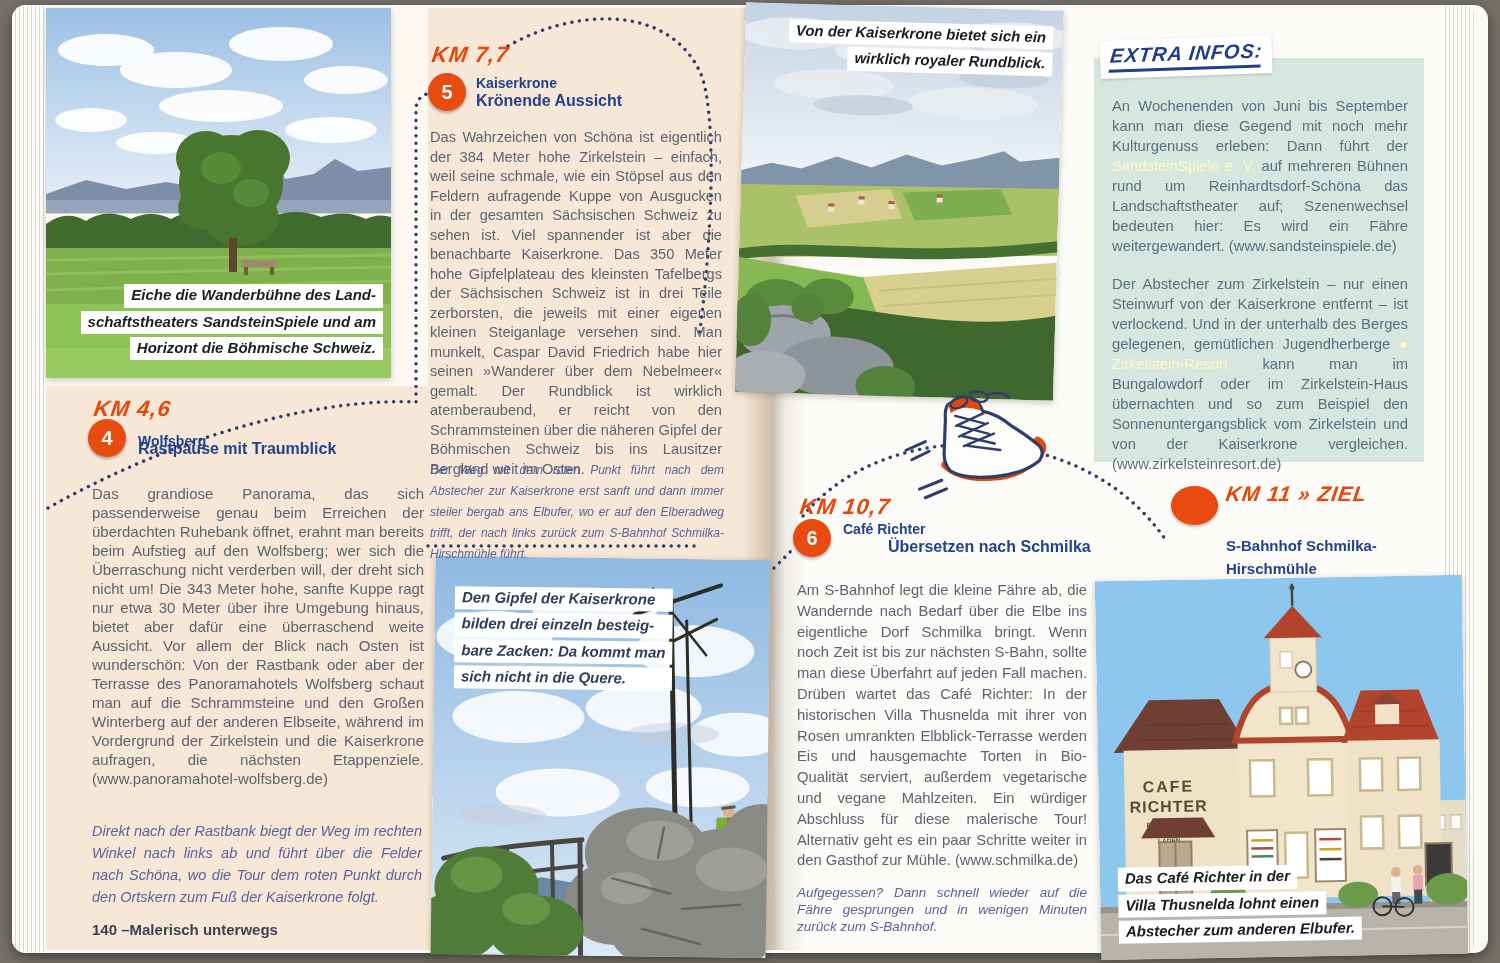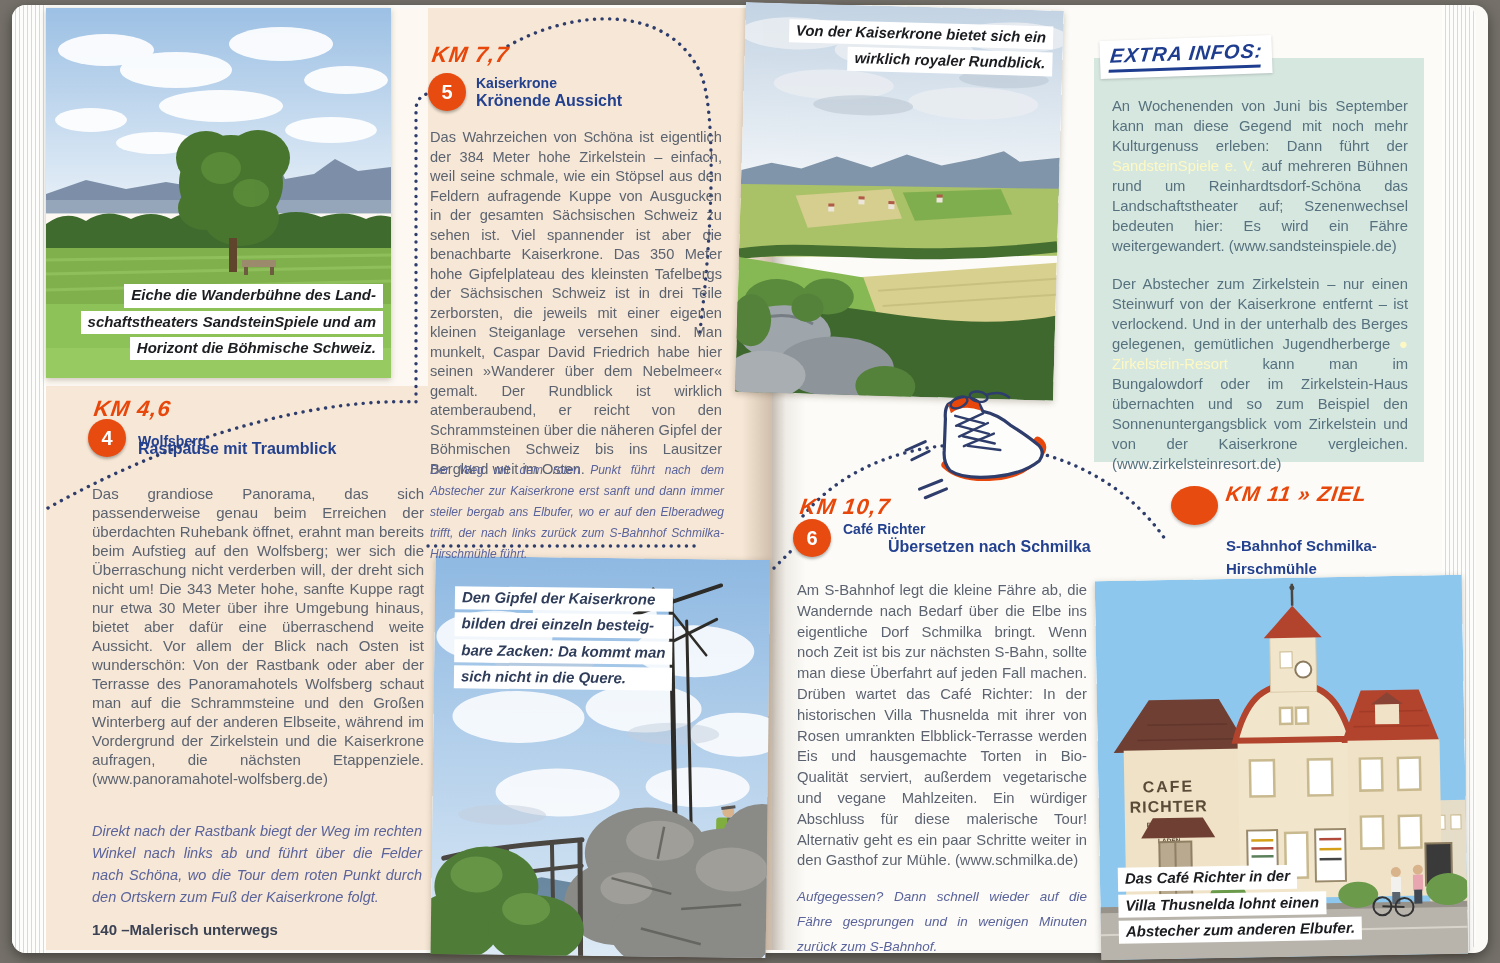--- a/index.html
+++ b/index.html
@@ -430,20 +430,20 @@
     <ellipse cx="83" cy="9" rx="9" ry="5" transform="rotate(15 83 9)"></ellipse>
     <path d="M90 8 Q106 4 114 13"></path>
   </g>
 </svg>
 
 <div class="km-script" style="left:800px;top:494px;">KM 10,7</div>
 <div class="marker" style="left:793px;top:519px;">6</div>
 <div class="loc" style="left:843px;top:521px;">Café Richter</div>
 <div class="title" style="left:843px;top:538px;margin-left:45px;">Übersetzen nach Schmilka</div>
 <div class="body-txt" style="left:797px;top:580px;width:290px;font-size:14.8px;line-height:20.8px;">Am S-Bahnhof legt die kleine Fähre ab, die Wandernde nach Bedarf über die Elbe ins eigentliche Dorf Schmilka bringt. Wenn noch Zeit ist bis zur nächsten S-Bahn, sollte man diese Überfahrt auf jeden Fall machen. Drüben wartet das Café Richter: In der historischen Villa Thusnelda mit ihrer von Rosen umrankten Elbblick-Terrasse werden Eis und hausgemachte Torten in Bio-Qualität serviert, außerdem vegetarische und vegane Mahlzeiten. Ein würdiger Abschluss für diese malerische Tour! Alternativ geht es ein paar Schritte weiter in den Gasthof zur Mühle. (www.schmilka.de)</div>
-<div class="note" style="left:797px;top:884px;width:290px;font-size:13.5px;line-height:25px;">Aufgegessen? Dann schnell wieder auf die Fähre gesprungen und in wenigen Minuten zurück zum S-Bahnhof.</div>
+<div class="note" style="left:797px;top:884px;width:290px;font-size:13.5px;line-height:17px;">Aufgegessen? Dann schnell wieder auf die Fähre gesprungen und in wenigen Minuten zurück zum S-Bahnhof.</div>
 
 <div class="ziel-dot"></div>
 <div class="km-script" style="left:1226px;top:482px;font-size:21px;">KM 11 » ZIEL</div>
 <div class="dest">
   <div>S-Bahnhof Schmilka-</div>
   <div>Hirschmühle</div>
 </div>
 
 </body></html>

